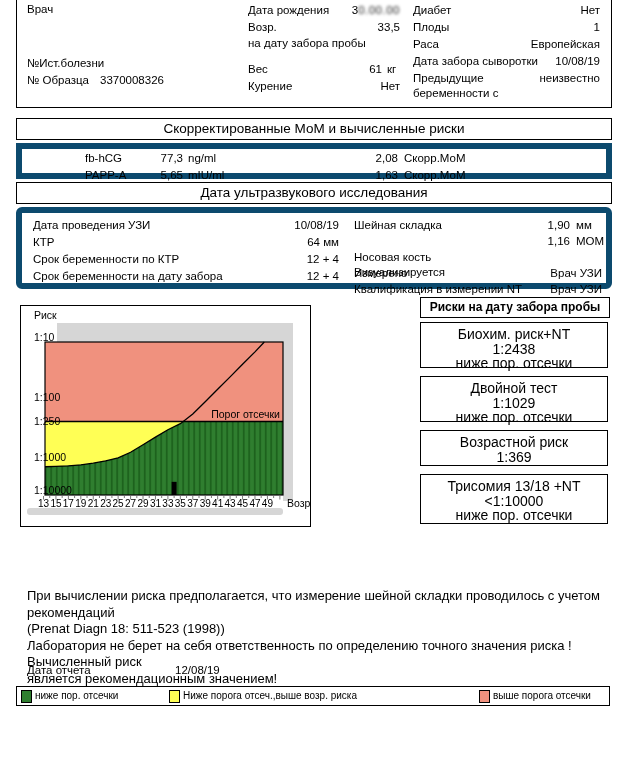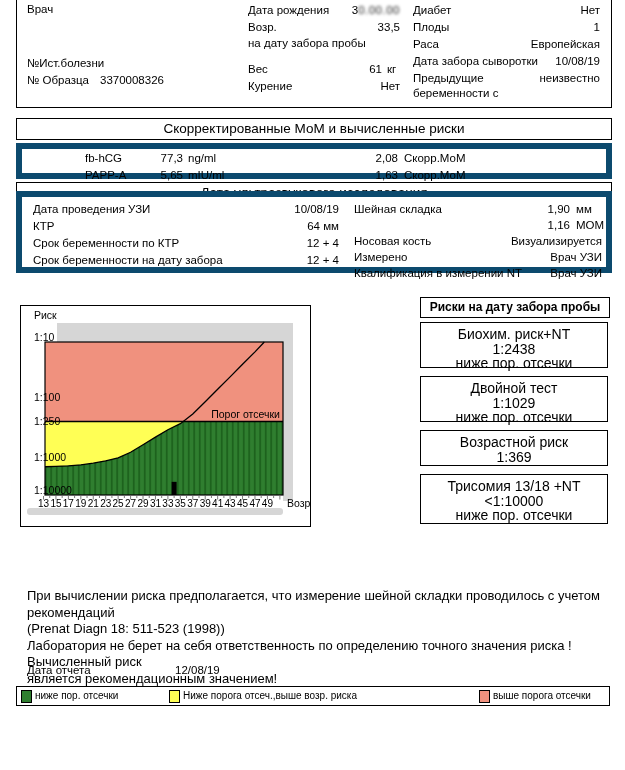--- a/index.html
+++ b/index.html
@@ -115,21 +115,21 @@
     <div class="mom-row" style="top:1px;">
       <span style="left:63px;">PAPP-A</span>
       <span style="left:110px; width:51px; text-align:right;">5,65</span>
       <span style="left:166px;">mIU/ml</span>
       <span style="left:295px; width:81px; text-align:right;">1,63</span>
       <span style="left:382px;">Скорр.МоМ</span>
     </div>
   </div>
 
   <div class="abs sect-title" style="left:16px; top:182px; width:596px; height:22px;">Дата ультразвукового исследования</div>
-  <div class="abs databox" style="left:16px; top:191px; width:596px; height:82px;">
+  <div class="abs databox" style="left:16px; top:207px; width:596px; height:82px;border-radius:6px;">
     <div class="us-row" style="left:11px; top:5px; width:306px;">
       <span>Дата проведения УЗИ</span>
         <span class="uval">10/08/19</span>
     </div>
     <div class="us-row" style="left:11px; top:22px; width:306px;">
       <span>КТР</span>
         <span class="uval">64 мм</span>
     </div>
     <div class="us-row" style="left:11px; top:39px; width:306px;">
       <span>Срок беременности по КТР</span>
@@ -142,21 +142,21 @@
     <div class="us-row" style="left:332px; top:5px; width:248px;">
       <span>Шейная складка</span>
         <span class="uval">1,90</span>
         <span class="uunit">мм</span>
     </div>
     <div class="us-row" style="left:332px; top:21px; width:248px;">
       <span></span>
         <span class="uval">1,16</span>
         <span class="uunit">МОМ</span>
     </div>
-    <div class="us-row" style="left:332px; top:37px; width:248px;">
+    <div class="us-row" style="left:332px; top:37px; width:248px;flex-direction:column;">
       <span>Носовая кость</span>
         <span class="uval">Визуализируется</span>
     </div>
     <div class="us-row" style="left:332px; top:53px; width:248px;justify-content:flex-end;">
       <span>Измерено</span>
         <span class="uval">Врач УЗИ</span>
     </div>
     <div class="us-row" style="left:332px; top:69px; width:248px;">
       <span>Квалификация в измерении NT</span>
         <span class="uval">Врач УЗИ</span>

